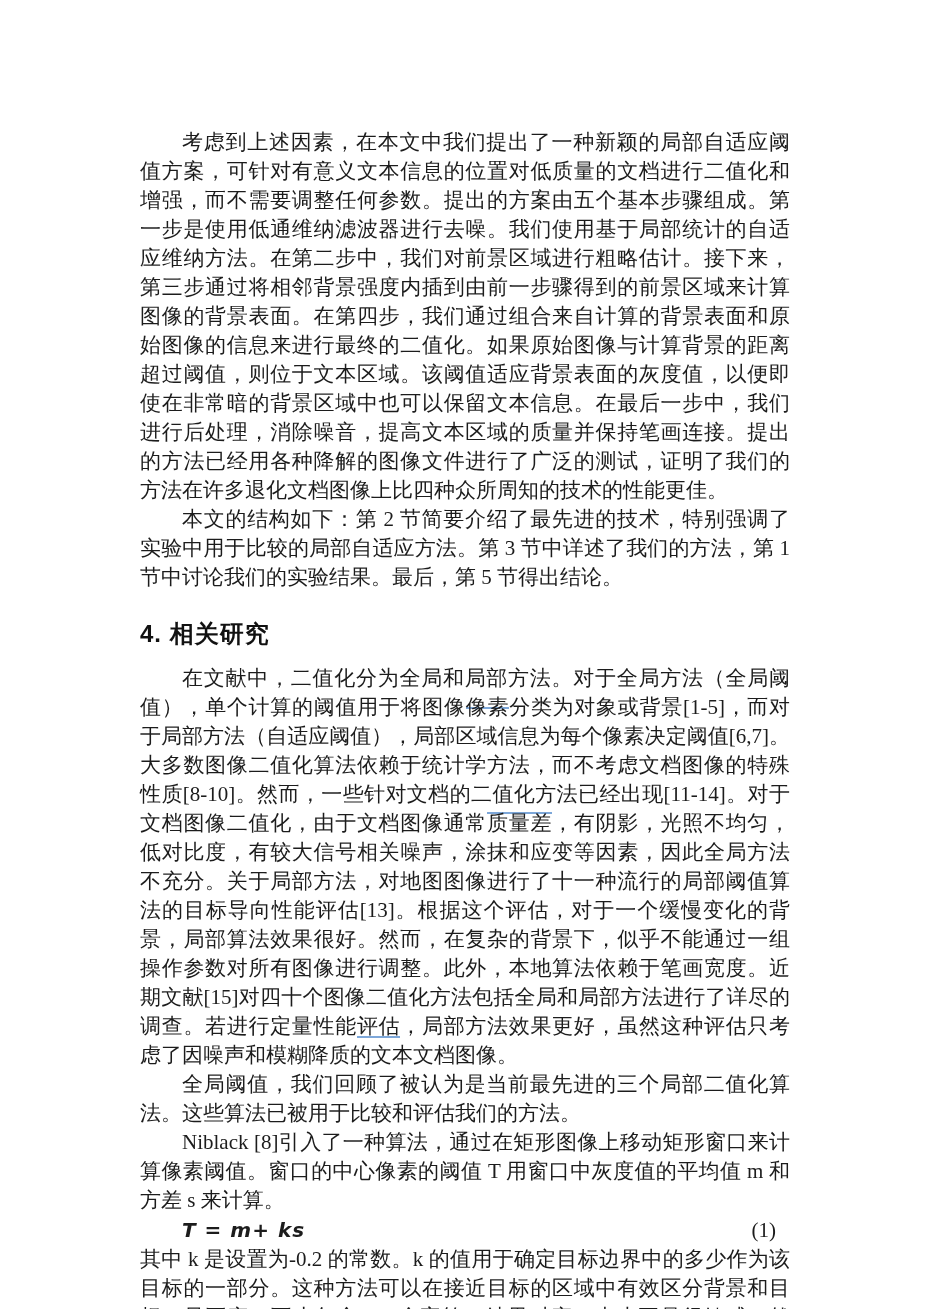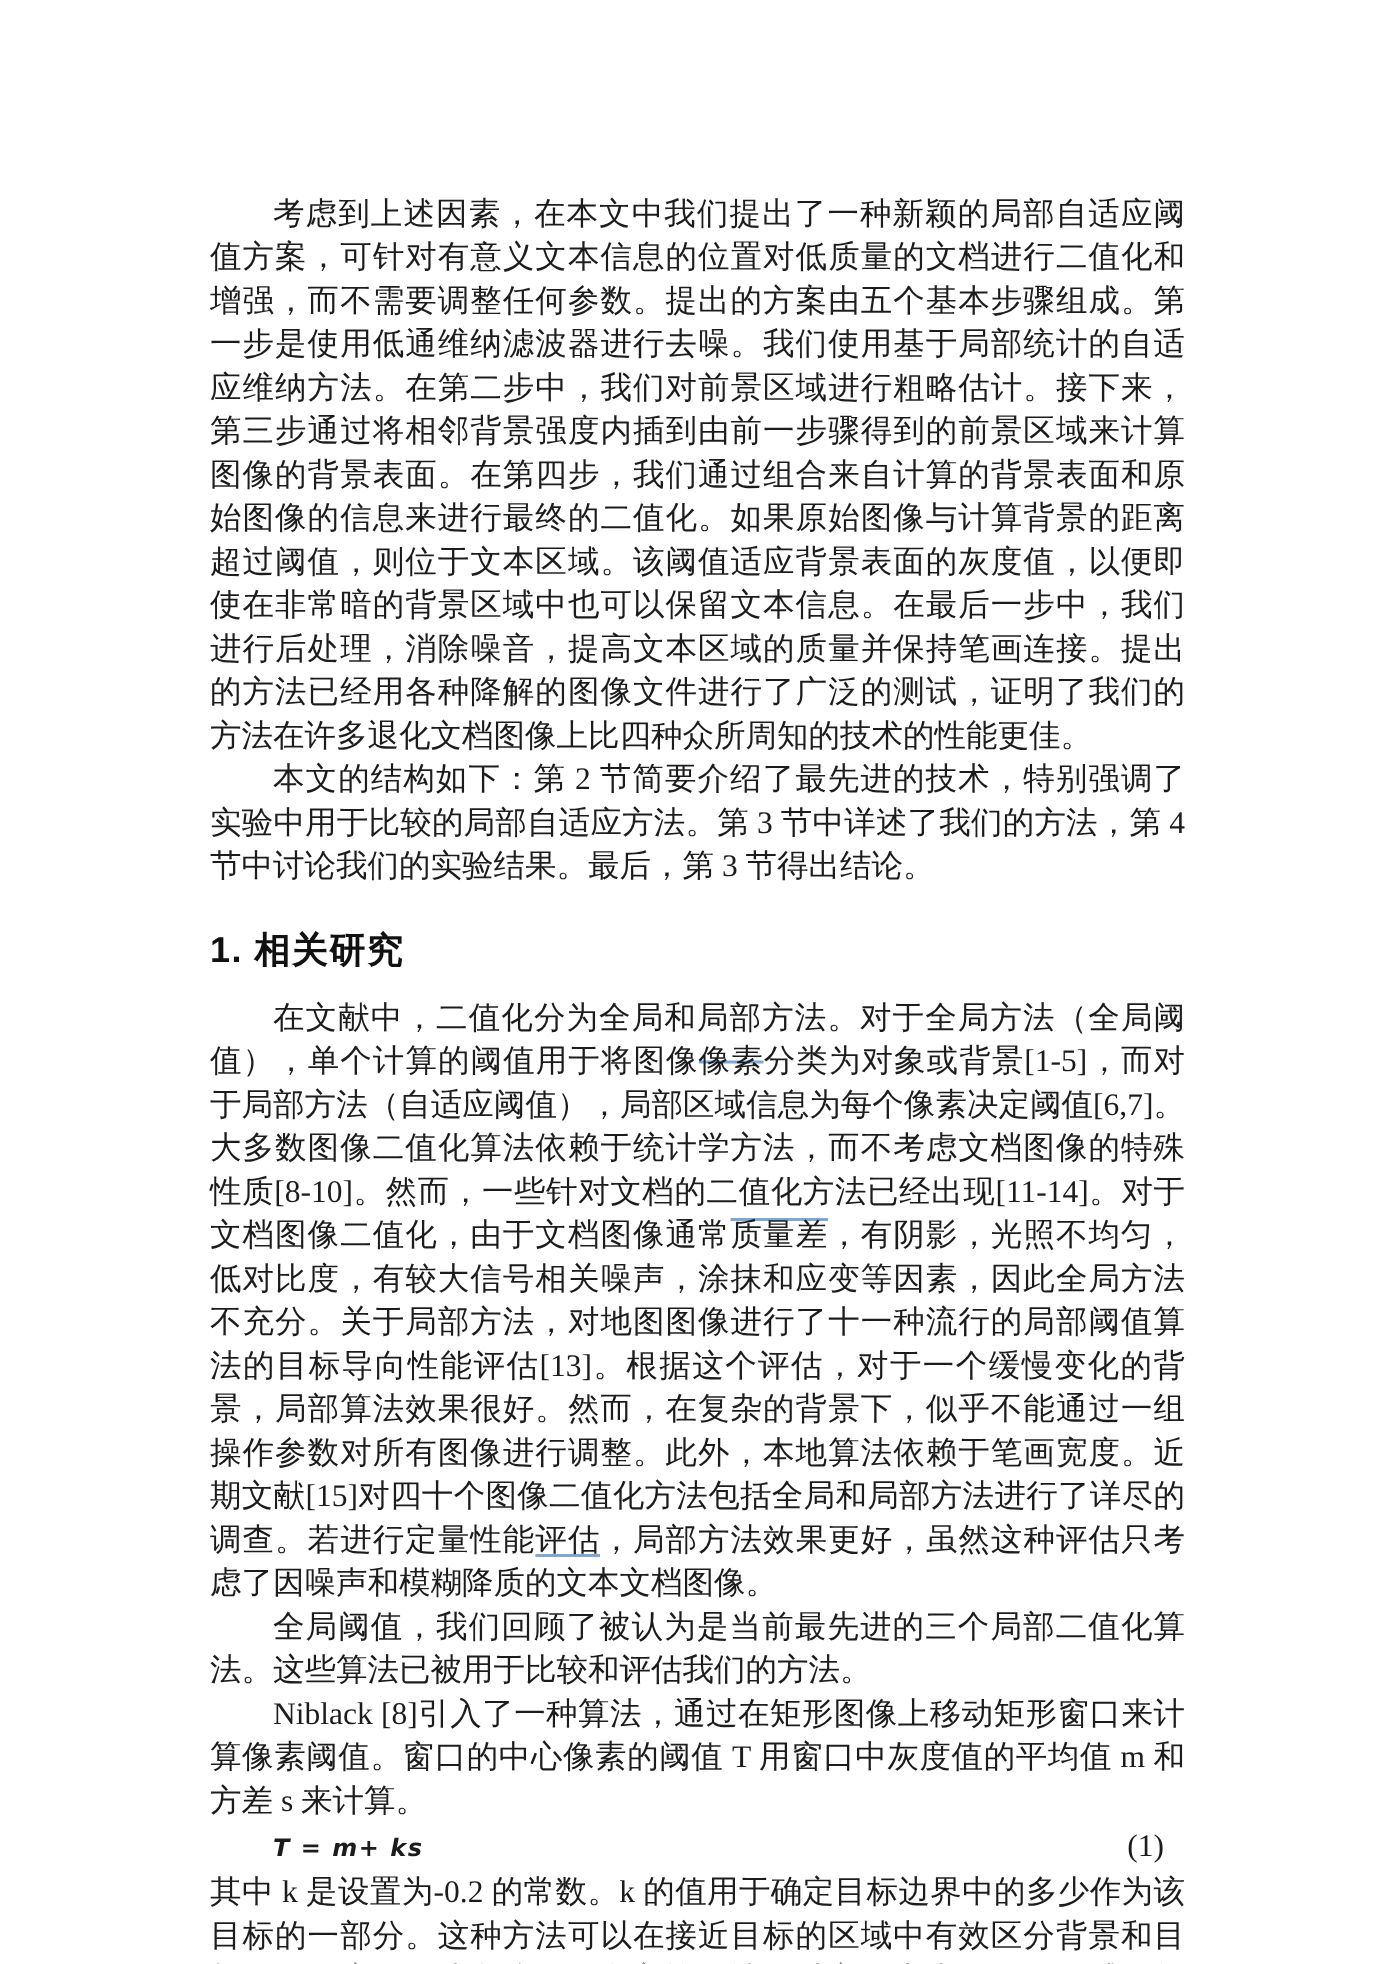--- a/index.html
+++ b/index.html
@@ -41,21 +41,21 @@
     display: flex;
     justify-content: space-between;
     align-items: baseline;
     font-size: 21px;
     line-height: 30px;
   }
   .formula-expr {
     font-family: "DejaVu Sans", sans-serif;
     font-style: italic;
     font-weight: 600;
-    font-size: 16px;
+    font-size: 20px;
     margin-left: 42px;
     letter-spacing: 1px;
   }
   .equation-number {
     font-family: "Liberation Serif", serif;
     font-style: normal;
     margin-right: 14px;
   }
   
   .mark {
@@ -69,23 +69,23 @@
   .mark-under  { background-position: 0 100%; }
 </style>
 </head>
 <body>
 
 <div class="page">
   <div class="body-text">
 
     <p class="para">考虑到上述因素，在本文中我们提出了一种新颖的局部自适应阈值方案，可针对有意义文本信息的位置对低质量的文档进行二值化和增强，而不需要调整任何参数。提出的方案由五个基本步骤组成。第一步是使用低通维纳滤波器进行去噪。我们使用基于局部统计的自适应维纳方法。在第二步中，我们对前景区域进行粗略估计。接下来，第三步通过将相邻背景强度内插到由前一步骤得到的前景区域来计算图像的背景表面。在第四步，我们通过组合来自计算的背景表面和原始图像的信息来进行最终的二值化。如果原始图像与计算背景的距离超过阈值，则位于文本区域。该阈值适应背景表面的灰度值，以便即使在非常暗的背景区域中也可以保留文本信息。在最后一步中，我们进行后处理，消除噪音，提高文本区域的质量并保持笔画连接。提出的方法已经用各种降解的图像文件进行了广泛的测试，证明了我们的方法在许多退化文档图像上比四种众所周知的技术的性能更佳。</p>
 
-    <p class="para">本文的结构如下：第 2 节简要介绍了最先进的技术，特别强调了实验中用于比较的局部自适应方法。第 3 节中详述了我们的方法，第 4 节中讨论我们的实验结果。最后，第 3 节得出结论。</p>
+    <p class="para">本文的结构如下：第 2 节简要介绍了最先进的技术，特别强调了实验中用于比较的局部自适应方法。第 3 节中详述了我们的方法，第 1 节中讨论我们的实验结果。最后，第 5 节得出结论。</p>
 
-    <h2 class="section-heading">1. 相关研究</h2>
+    <h2 class="section-heading">4. 相关研究</h2>
 
     <p class="para"><span>在文献中，二值化分为全局和局部方法。对于全局方法（全局阈值），单个计算的阈值用于将图像</span><span class="mark mark-strike">像素</span><span>分类为对象或背景[1-5]，而对于局部方法（自适应阈值），局部区域信息为每个像素决定阈值[6,7]。大多数图像二值化算法依赖于统计学方法，而不考虑文档图像的特殊性质[8-10]。然而，一些针对文档的二值化方法已经出现[11-14]。对于文档图像二值化，由于文档图像通常</span><span class="mark mark-over">质量差</span><span>，有阴影，光照不均匀，低对比度，有较大信号相关噪声，涂抹和应变等因素，因此全局方法不充分。关于局部方法，对地图图像进行了十一种流行的局部阈值算法的目标导向性能评估[13]。根据这个评估，对于一个缓慢变化的背景，局部算法效果很好。然而，在复杂的背景下，似乎不能通过一组操作参数对所有图像进行调整。此外，本地算法依赖于笔画宽度。近期文献[15]对四十个图像二值化方法包括全局和局部方法进行了详尽的调查。若进行定量性能</span><span class="mark mark-under">评估</span><span>，局部方法效果更好，虽然这种评估只考虑了因噪声和模糊降质的文本文档图像。</span></p>
 
     <p class="para">全局阈值，我们回顾了被认为是当前最先进的三个局部二值化算法。这些算法已被用于比较和评估我们的方法。</p>
 
     <p class="para">Niblack [8]引入了一种算法，通过在矩形图像上移动矩形窗口来计算像素阈值。窗口的中心像素的阈值 T 用窗口中灰度值的平均值 m 和方差 s 来计算。</p>
 
     <div class="formula-row">
       <span class="formula-expr">T = m+ ks</span>
       <span class="equation-number">(1)</span>

